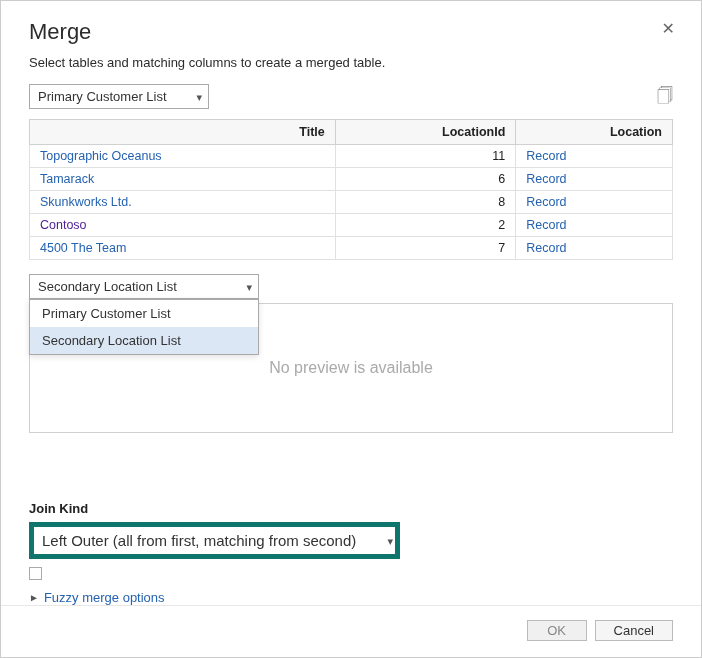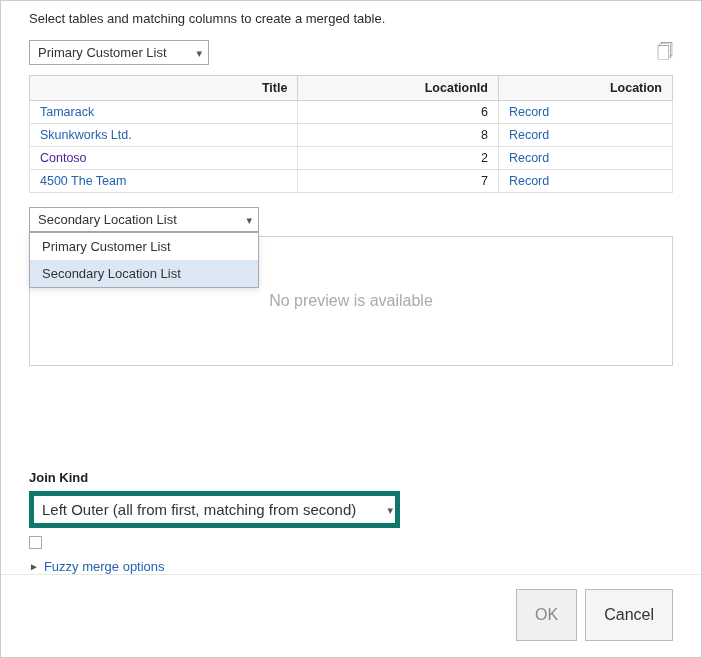--- a/index.html
+++ b/index.html
@@ -212,42 +212,46 @@
       display: flex;
       justify-content: flex-end;
       align-items: center;
       gap: 8px;
       padding: 14px 28px 16px 28px;
       margin-top: auto;
       border-top: 1px solid #e8e8e8;
     }
     .footer-btn {
       min-width: 60px;
-      padding: 16px 18px;
-      font-size: 16px;
+      padding: 2px 18px;
+      font-size: 13px;
       cursor: pointer;
       border: 1px solid #bbb;
       background: #f5f5f5;
       color: #333;
     }
     .footer-btn.ok {
       background: #f0f0f0;
       color: #888;
     }
     .section-row {
       display: flex;
       justify-content: space-between;
       align-items: flex-start;
       gap: 8px;
     }
   </style>
 </head>
 <body>
 
 <div class="dialog">
+  <div class="dialog-header">
+    <span class="dialog-title">Merge</span>
+    <button class="close-btn">✕</button>
+  </div>
 
   <div class="dialog-subtitle">Select tables and matching columns to create a merged table.</div>
 
   <div class="dialog-body">
 
     <div class="table-section">
       <div class="section-row">
         <div class="dropdown-wrapper">
           <select class="dropdown">
             <option>Primary Customer List</option>
@@ -257,20 +261,25 @@
       </div>
       <table class="data-table" style="margin-top:8px;">
         <thead>
           <tr>
             <th>Title</th>
             <th>LocationId</th>
             <th>Location</th>
           </tr>
         </thead>
         <tbody id="primary-table-body">
+        <tr>
+              <td style="color: rgb(37, 99, 176);">Topographic Oceanus</td>
+              <td style="text-align: right;">11</td>
+              <td style="color: rgb(37, 99, 176);">Record</td>
+            </tr>
             <tr>
               <td style="color: rgb(37, 99, 176);">Tamarack</td>
               <td style="text-align: right;">6</td>
               <td style="color: rgb(37, 99, 176);">Record</td>
             </tr>
             <tr>
               <td style="color: rgb(37, 99, 176);">Skunkworks Ltd.</td>
               <td style="text-align: right;">8</td>
               <td style="color: rgb(37, 99, 176);">Record</td>
             </tr>

